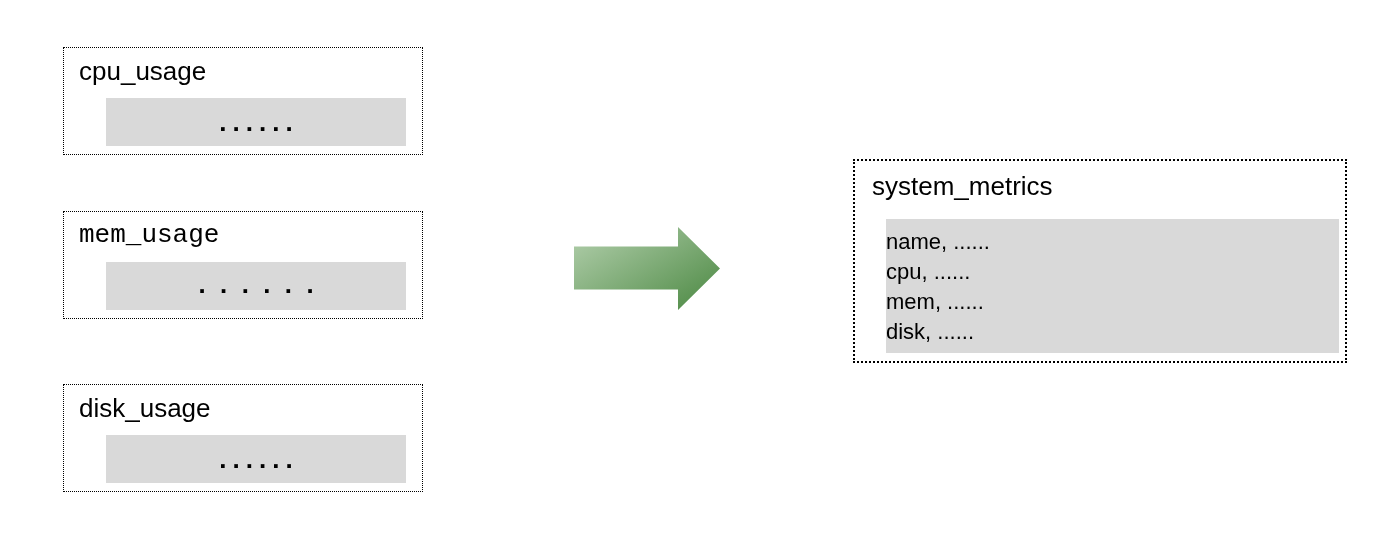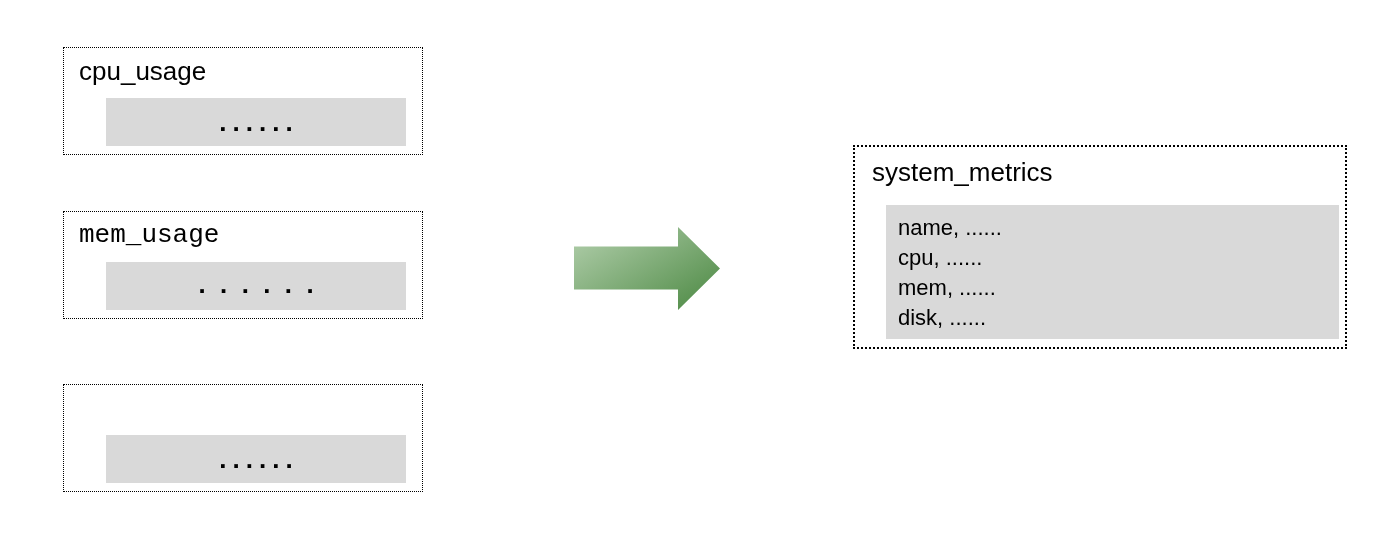--- a/index.html
+++ b/index.html
@@ -62,21 +62,21 @@
     left: 574px;
     top: 227px;
     width: 146px;
     height: 83px;
     display: block;
   }
   
   .target-box {
     position: absolute;
     left: 853px;
-    top: 145px;
+    top: 159px;
     width: 494px;
     height: 204px;
     border: 2px dotted #000000;
     box-sizing: border-box;
     background: #ffffff;
   }
   .target-box .box-title {
     position: absolute;
     left: 17px;
     top: 10px;
@@ -85,21 +85,21 @@
     white-space: nowrap;
   }
   .target-box .panel {
     position: absolute;
     left: 31px;
     top: 58px;
     width: 453px;
     height: 134px;
     background: #d9d9d9;
     box-sizing: border-box;
-    padding: 8px 0 0 12px;
+    padding: 8px 0 0 0;
   }
   .panel .field-line {
     font-size: 22px;
     line-height: 30px;
     white-space: nowrap;
   }
 </style>
 </head>
 <body>
 
@@ -113,20 +113,21 @@
   </div>
 
   <div class="src-box box-2">
     <div class="box-title">mem_usage</div>
     <div class="bar">
       <span class="dots">......</span>
     </div>
   </div>
 
   <div class="src-box box-3">
+    <div class="box-title">disk_usage</div>
     <div class="bar">
       <span class="dots">......</span>
     </div>
   </div>
 
   <svg class="arrow" viewBox="0 0 146 83" xmlns="http://www.w3.org/2000/svg" aria-hidden="true">
     <defs>
       <linearGradient id="arrowGrad" x1="0" y1="0" x2="1" y2="0.9">
         <stop offset="0" stop-color="#b4d0ae"></stop>
         <stop offset="1" stop-color="#4f8b46"></stop>

